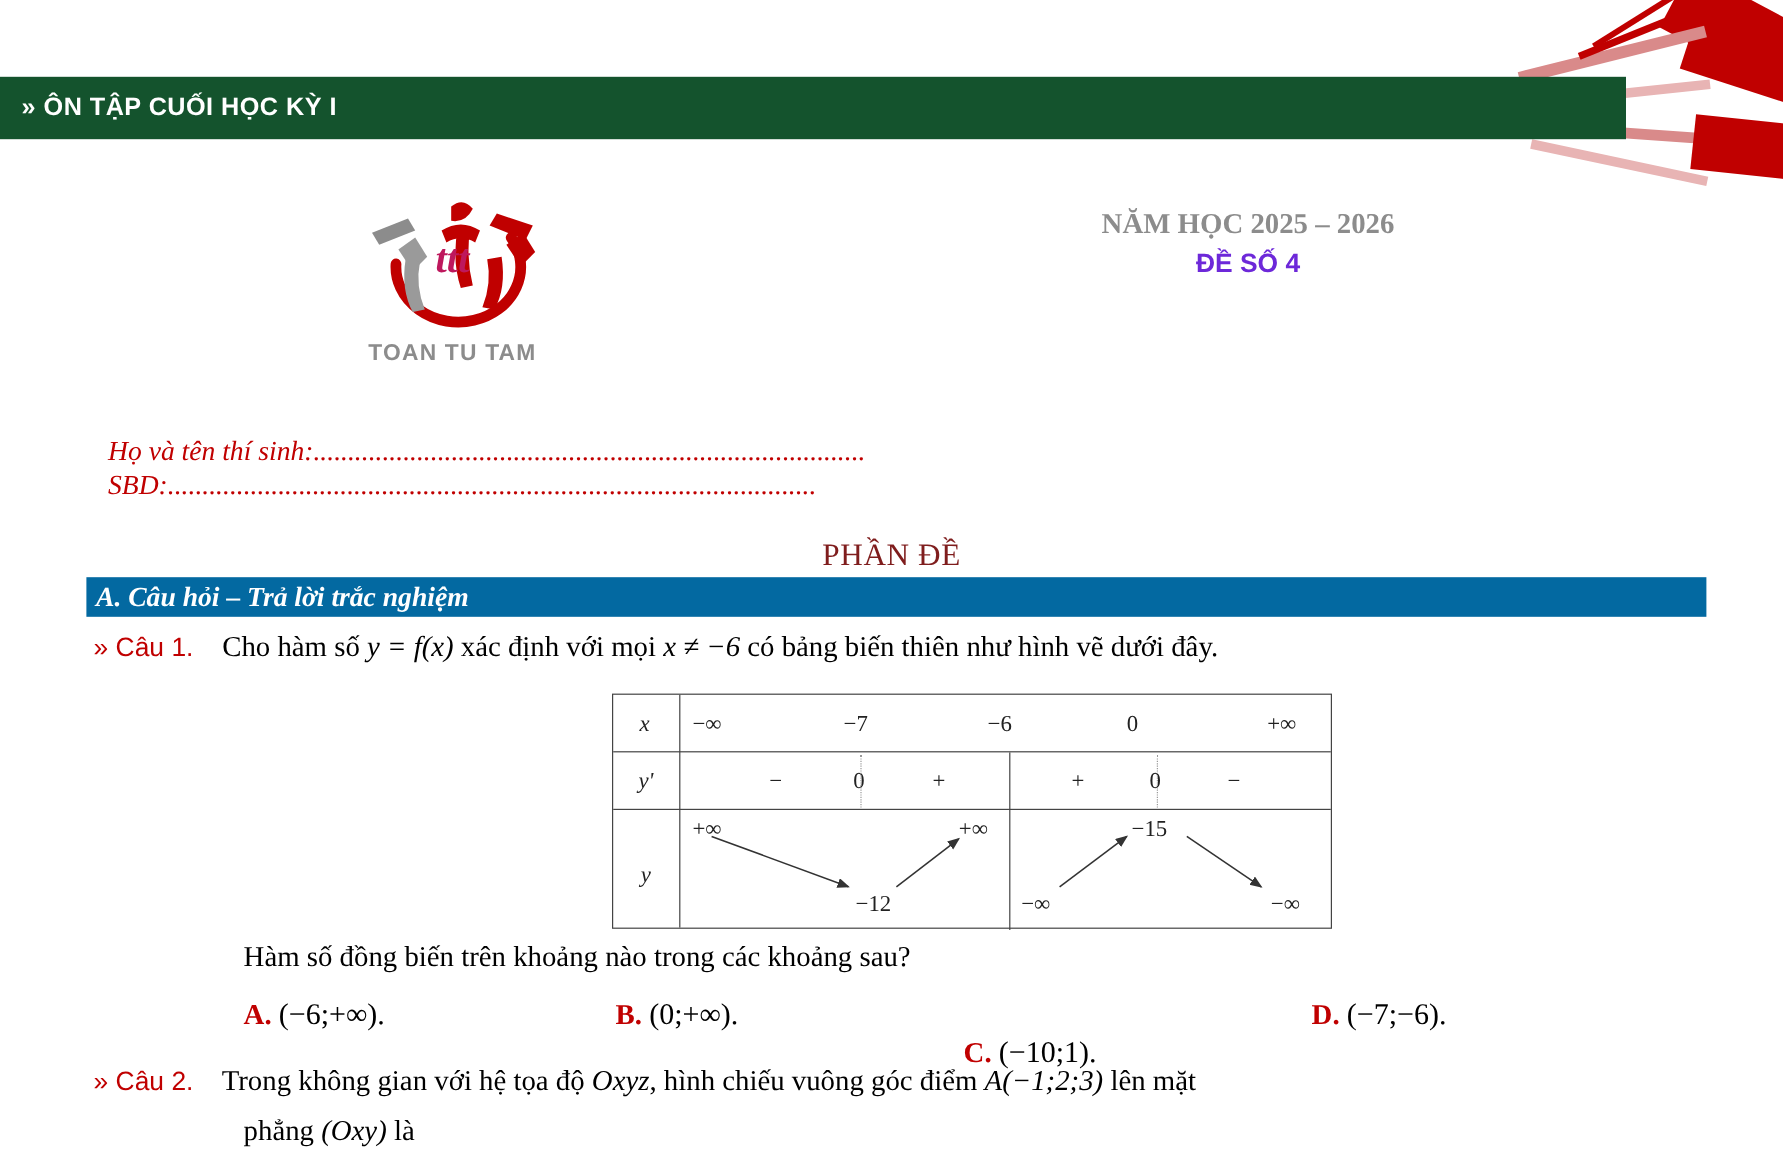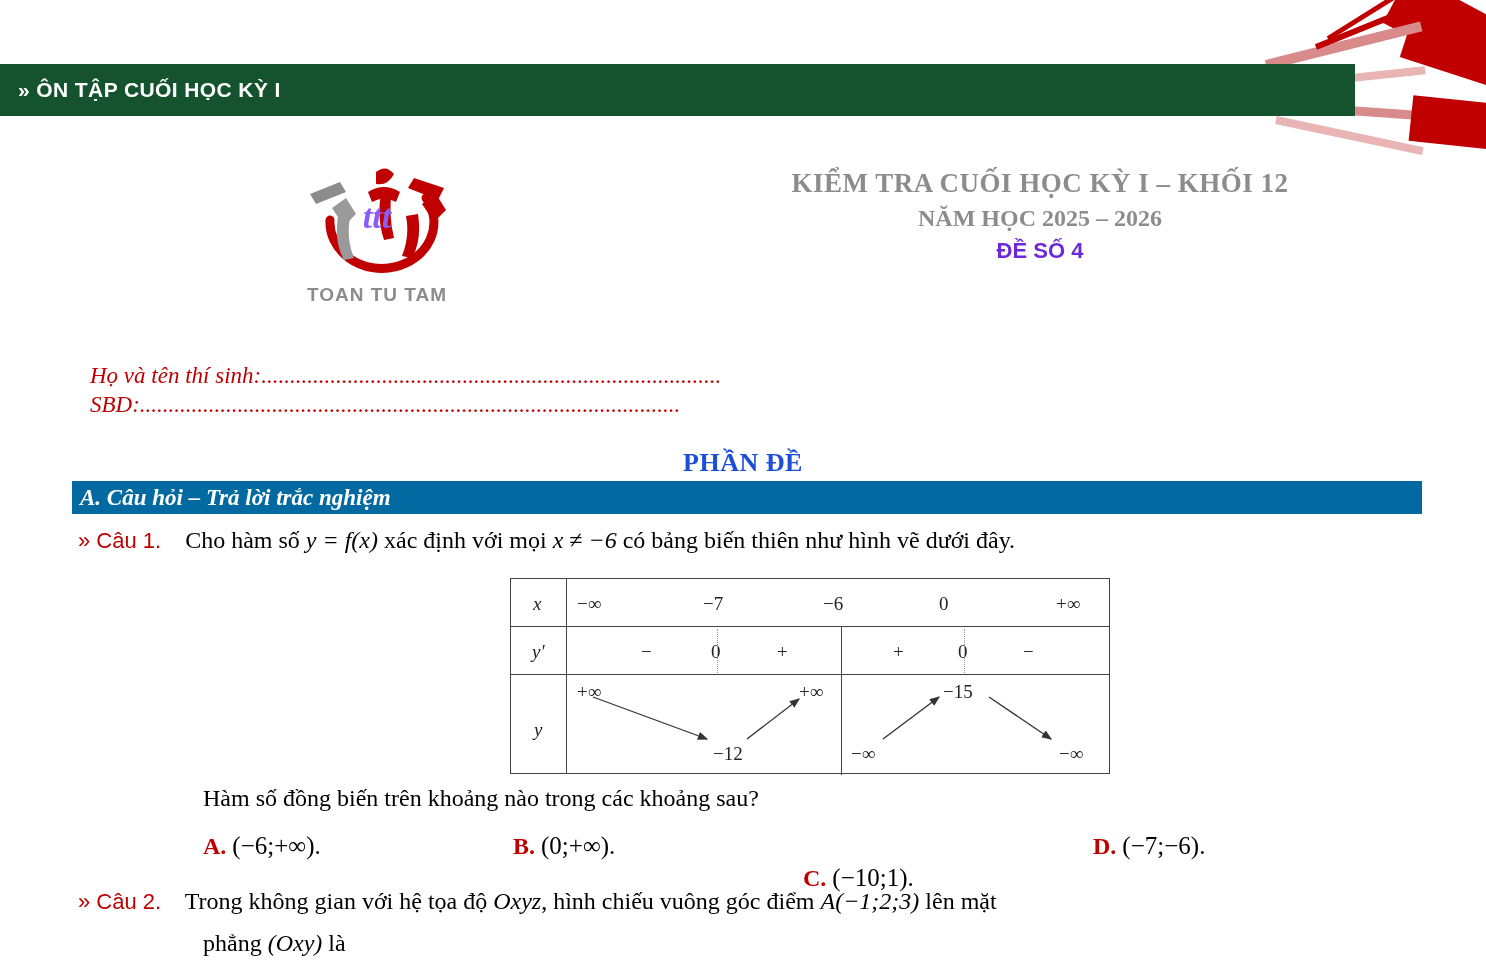--- a/index.html
+++ b/index.html
@@ -64,21 +64,21 @@
     margin-top: 4px;
   }
   .ttt-script {
     position: absolute;
     left: 50%; top: 40px;
     transform: translateX(-50%);
     font-family: "Liberation Serif", serif;
     font-style: italic;
     font-weight: bold;
     font-size: 34px;
-    color: #8b5cf6;
+    color: #be185d;
   }
 
   
   .exam-header {
     position: absolute;
     left: 640px; top: 168px;
     width: 800px;
     text-align: center;
   }
   .exam-header .l1 {
@@ -122,23 +122,23 @@
   .cand.name { left: 90px; top: 363px; }
   .cand.sbd  { left: 90px; top: 392px; }
 
   
   .part-title {
     position: absolute;
     left: 0; top: 448px;
     width: 1486px;
     text-align: center;
     font-family: "Liberation Serif", serif;
-    font-weight: bold;
+    font-weight: normal;
     font-size: 26px;
-    color: #1d4ed8;
+    color: #7f1d1d;
     letter-spacing: .5px;
   }
 
   
   .section-bar {
     position: absolute;
     left: 72px; top: 481px;
     width: 1350px; height: 33px;
     background: #0369a1;
     display: flex;
@@ -262,21 +262,20 @@
       <path d="M150 46 l14 -10 l10 16 l-12 12 z" fill="#C00000"></path>
       <path d="M172 30 l-30 -10 l-6 10 l30 12 z" fill="#C00000"></path>
       <path d="M146 56 q4 26 -6 44 l-10 -2 q8 -20 4 -40 z" fill="#C00000"></path>
     </svg>
     <div class="ttt-script">ttt</div>
   </div>
   <div class="logo-text">TOAN TU TAM</div>
 </div>
 
 <div class="exam-header">
-  <div class="l1">KIỂM TRA CUỐI HỌC KỲ I – KHỐI 12</div>
   <div class="l2">NĂM HỌC 2025 – 2026</div>
   <div class="l3">ĐỀ SỐ 4</div>
 </div>
 
 <div class="cand name">
   <span>Họ và tên thí sinh:</span><span>................................................................................</span>
 </div>
 <div class="cand sbd">
   <span>SBD:</span><span>..............................................................................................</span>
 </div>

